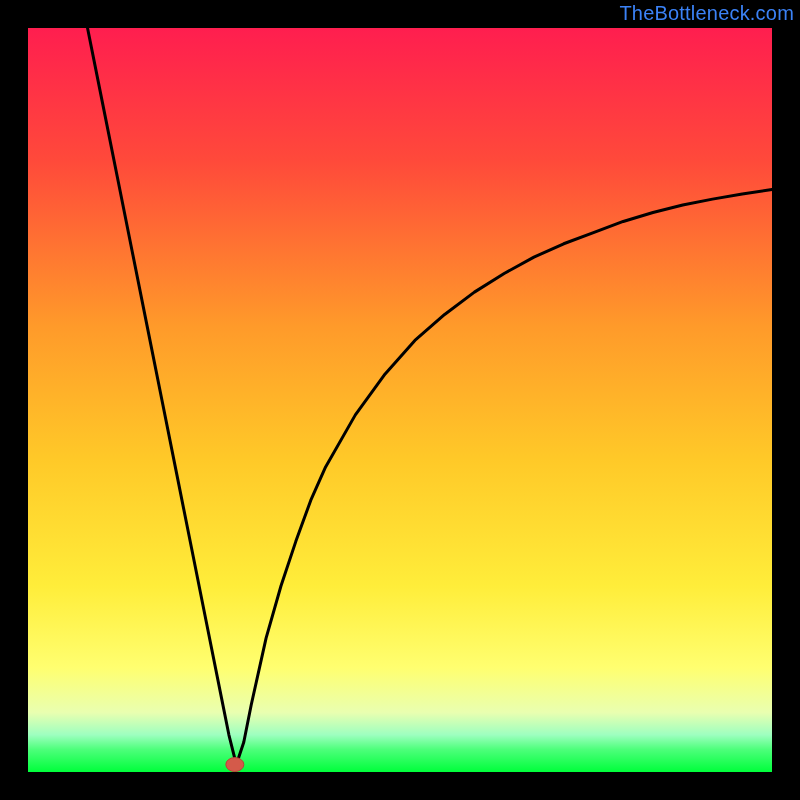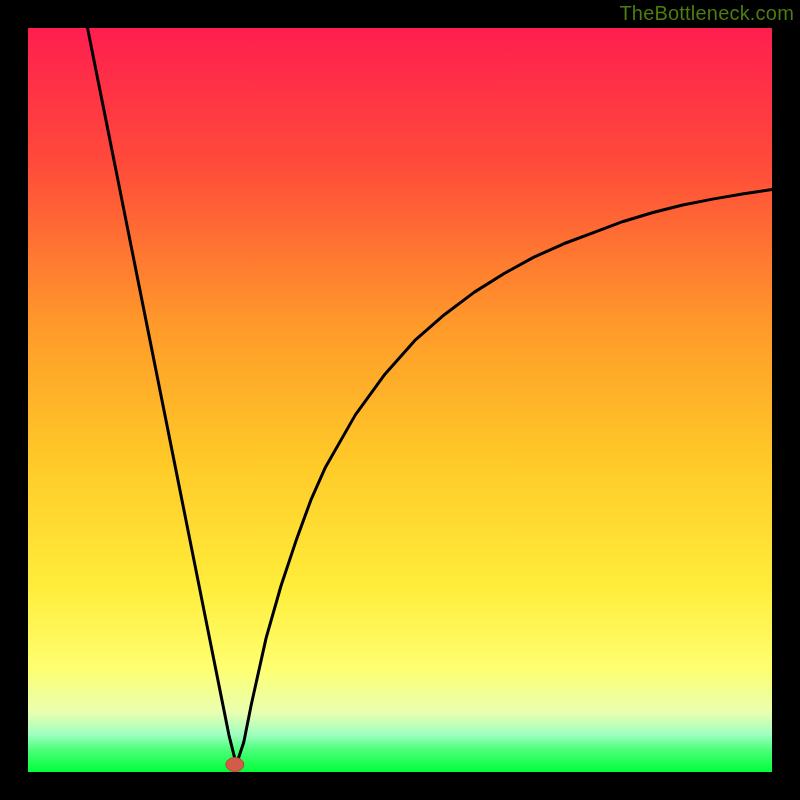--- a/index.html
+++ b/index.html
@@ -16,21 +16,21 @@
     width: 800px;
     height: 800px;
   }
   svg {
     display: block;
   }
   .watermark {
     position: absolute;
     top: 2px;
     right: 6px;
-    color: #4d7c0f;
+    color: #3b82f6;
     font-size: 20px;
     font-weight: 400;
     letter-spacing: 0.2px;
     user-select: none;
     margin-left: 21px;
   }
 </style>
 </head>
 <body>
 

